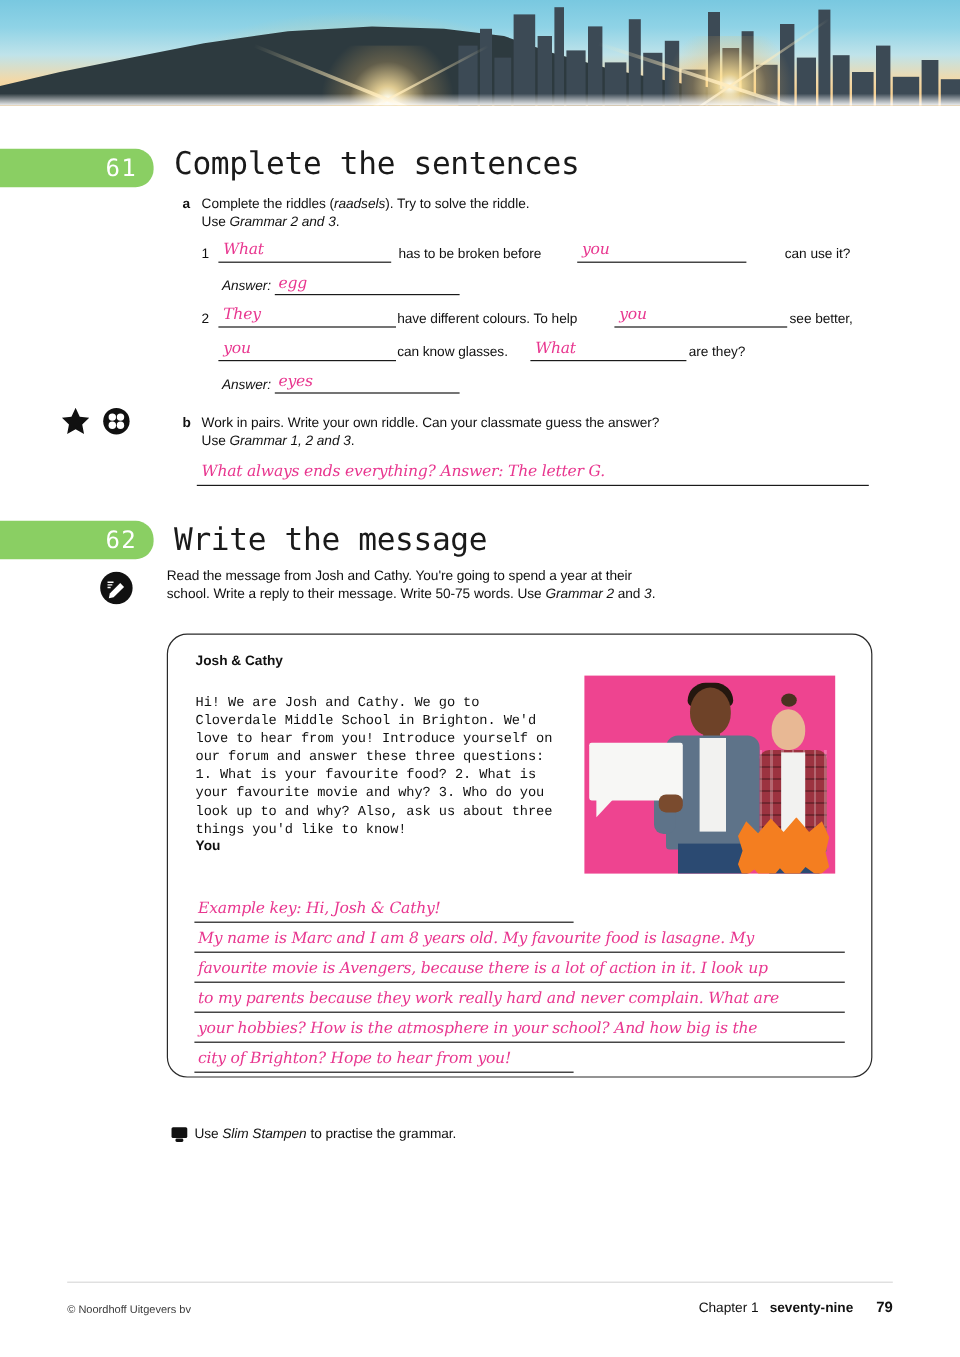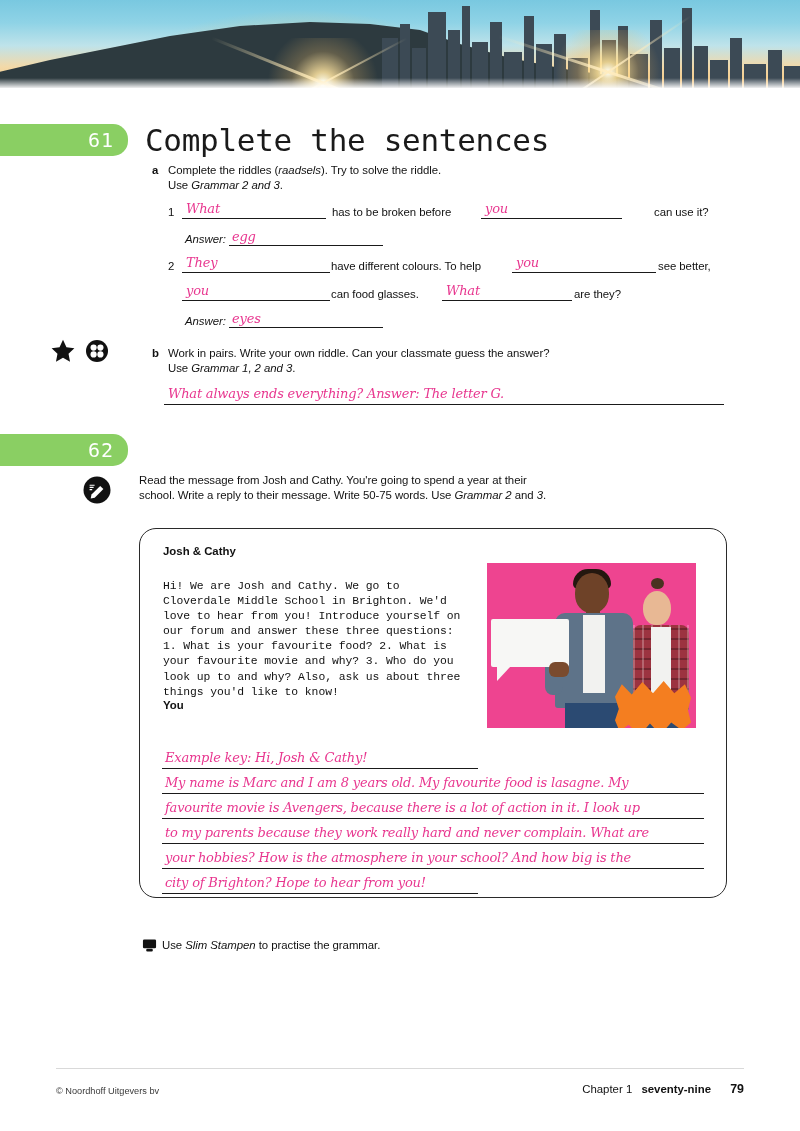--- a/index.html
+++ b/index.html
@@ -84,21 +84,21 @@
     line-height: 32px;
     padding-right: 14px;
     box-sizing: border-box;
   }
 
   
   .ex-title {
     position: absolute;
     left: 145px;
     font-family: "DejaVu Sans Mono", monospace;
-    font-size: 31px;
+    font-size: 26px;
     font-weight: normal;
     letter-spacing: -0.3px;
     color: #1a1a1a;
     white-space: nowrap;
   }
 
   
   .body-txt {
     font-size: 11.4px;
     line-height: 14.6px;
@@ -337,21 +337,21 @@
   <div class="abs body-txt" style="left:168px; top:259px;">2</div>
   <div class="abs hand" style="left:186px; top:255px;">They</div>
   <div class="rule" style="left:182px; top:272px; width:148px;"></div>
   <div class="abs body-txt" style="left:331px; top:259px;">have different colours. To help</div>
   <div class="abs hand" style="left:516px; top:255px;">you</div>
   <div class="rule" style="left:512px; top:272px; width:144px;"></div>
   <div class="abs body-txt" style="left:658px; top:259px;">see better,</div>
 
   <div class="abs hand" style="left:186px; top:283px;">you</div>
   <div class="rule" style="left:182px; top:300px; width:148px;"></div>
-  <div class="abs body-txt" style="left:331px; top:287px;">can food glasses.</div>
+  <div class="abs body-txt" style="left:331px; top:287px;">can know glasses.</div>
   <div class="abs hand" style="left:446px; top:283px;">What</div>
   <div class="rule" style="left:442px; top:300px; width:130px;"></div>
   <div class="abs body-txt" style="left:574px; top:287px;">are they?</div>
 
   <div class="abs body-txt itl" style="left:185px; top:314px;">Answer:</div>
   <div class="abs hand" style="left:232px; top:311px;">eyes</div>
   <div class="rule" style="left:229px; top:327px; width:154px;"></div>
 
   <svg class="icon-star" style="left:50px; top:338px;" viewBox="0 0 24 24">
     <path d="M12 1.6l3.2 6.9 7.3.9-5.4 5.1 1.4 7.4L12 18.2 5.5 21.9l1.4-7.4L1.5 9.4l7.3-.9z" fill="#111"></path>
@@ -366,20 +366,21 @@
 
   <div class="sub-letter" style="left:152px; top:347px;">b</div>
   <div class="abs body-txt" style="left:168px; top:346px; width:470px;">
     <span>Work in pairs. Write your own riddle. Can your classmate guess the answer?</span><br>
     <span>Use </span><span class="itl">Grammar 1, 2 and 3</span><span>.</span>
   </div>
   <div class="abs hand" style="left:168px; top:386px;">What always ends everything? Answer: The letter G.</div>
   <div class="rule" style="left:164px; top:404px; width:560px;"></div>
 
   <div class="num-badge" style="top:434px;">62</div>
+  <div class="ex-title" style="top:435px;">Write the message</div>
 
   <svg class="icon-pen" style="left:83px; top:476px;" viewBox="0 0 28 28">
     <circle cx="14" cy="14" r="13.5" fill="#111"></circle>
     <path d="M8.5 18.6 L17.2 9.9 L20.4 13.1 L11.7 21.8 L7.7 22.5 Z" fill="#fff"></path>
     <path d="M6.6 9.2 h5 M6.6 11.4 h4 M6.6 13.6 h2.6" stroke="#fff" stroke-width="1.1" fill="none"></path>
   </svg>
 
   <div class="abs body-txt" style="left:139px; top:473px; width:480px; line-height:15.2px;">
     <span>Read the message from Josh and Cathy. You're going to spend a year at their</span><br>
     <span>school. Write a reply to their message. Write 50-75 words. Use </span><span class="itl">Grammar 2</span><span> and </span><span class="itl">3</span><span>.</span>

